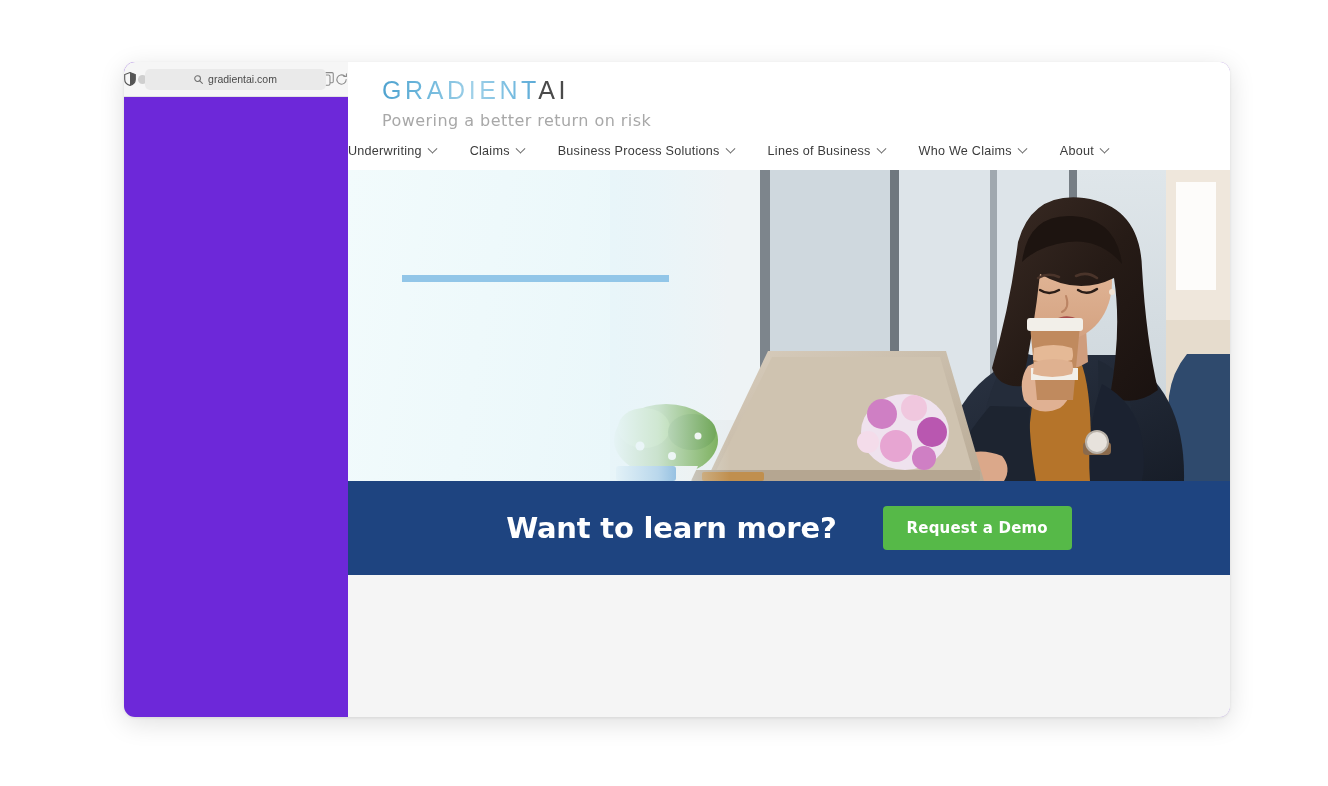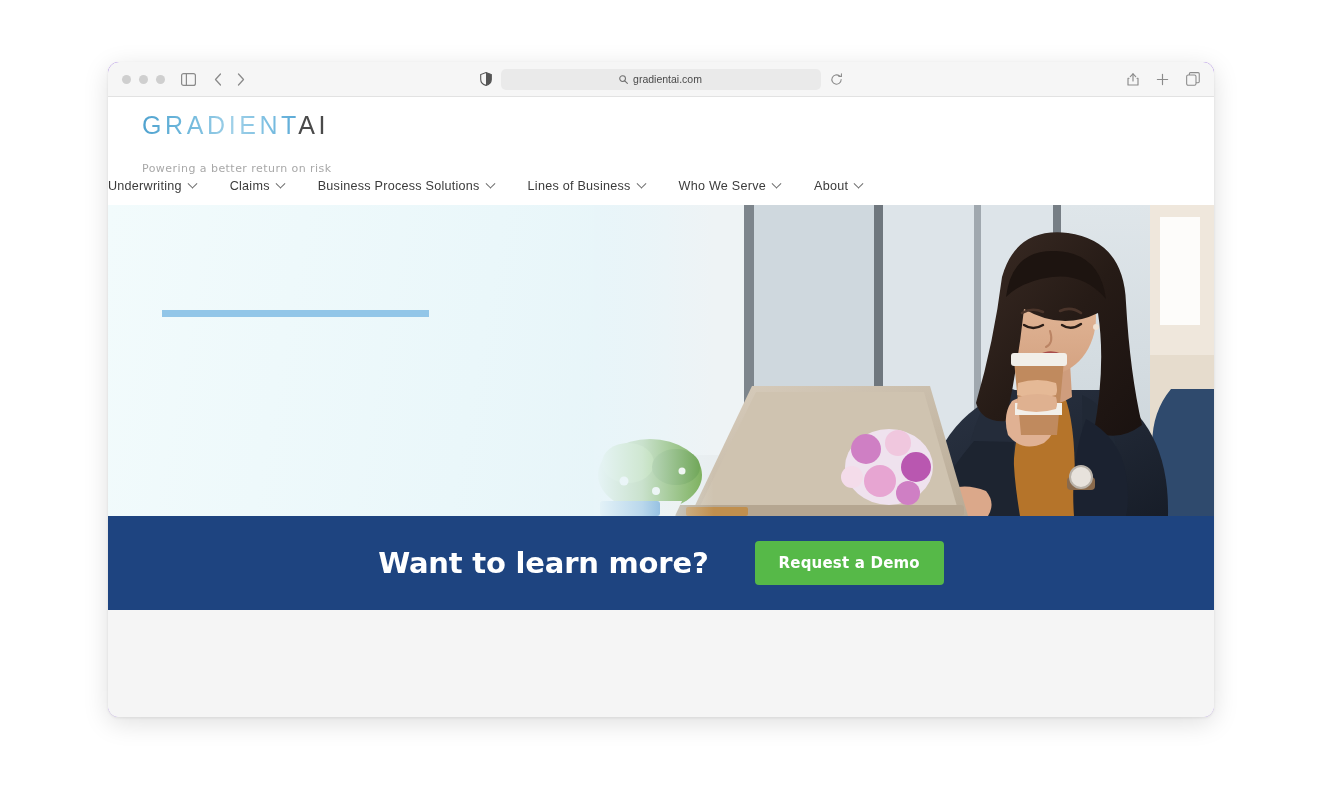--- a/index.html
+++ b/index.html
@@ -9,30 +9,29 @@
     width: 1328px;
     height: 786px;
     overflow: hidden;
     background: #ffffff;
     font-family: "Liberation Sans", "DejaVu Sans", sans-serif;
   }
 
   
   .browser-window {
     position: absolute;
-    left: 108px;
+    left: 124px;
     top: 62px;
     width: 1106px;
     height: 655px;
     background: #6d28d9;
     border-radius: 11px;
     box-shadow: 0 6px 26px rgba(0,0,0,0.13), 0 1px 3px rgba(0,0,0,0.08);
     overflow: hidden;
     display: flex;
-    flex-direction: column;
   }
 
   
   .toolbar {
     height: 35px;
     flex: 0 0 35px;
     background: #f6f6f6;
     border-bottom: 1px solid #e2e2e2;
     display: flex;
     align-items: center;
@@ -113,24 +112,24 @@
   }
   .logo-gradient {
     background: linear-gradient(90deg, #4fa2cf 0%, #6fb8dc 28%, #9fd0e8 58%, #7ec0e2 80%, #5aa9d6 100%);
     -webkit-background-clip: text;
     background-clip: text;
     color: transparent;
     -webkit-text-fill-color: transparent;
   }
   .logo-ai { color: #4a4a4a; }
   .logo-tagline {
-    font-size: 11px;
+    font-size: 16px;
     color: #a8a8a8;
     letter-spacing: 0.45px;
-    margin-top: 24px;
+    margin-top: 8px;
     font-family: "DejaVu Sans", sans-serif;
     text-align: center;
   }
 
   .main-nav {
     position: absolute;
     left: 0; right: 0;
     bottom: 12px;
     display: flex;
     align-items: center;
@@ -331,21 +330,21 @@
         </span>
         <span class="nav-item">
           <span>Business Process Solutions</span>
           <i class="chev"></i>
         </span>
         <span class="nav-item">
           <span>Lines of Business</span>
           <i class="chev"></i>
         </span>
         <span class="nav-item">
-          <span>Who We Serve</span>
+          <span>Who We Claims</span>
           <i class="chev"></i>
         </span>
         <span class="nav-item">
           <span>About</span>
           <i class="chev"></i>
         </span>
       </nav>
     </header>
 
     <section class="hero">

